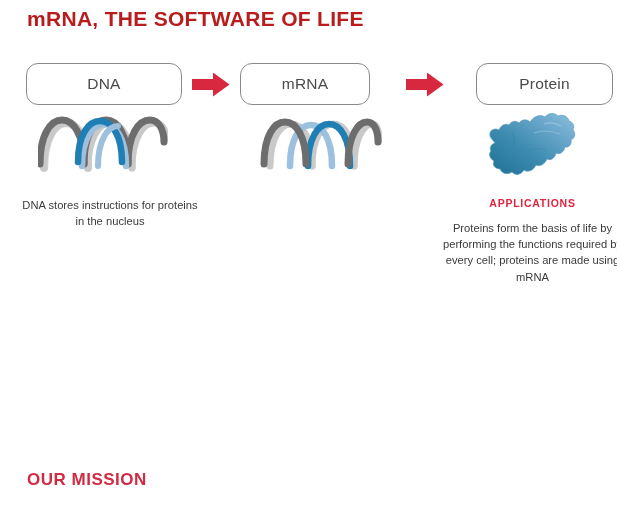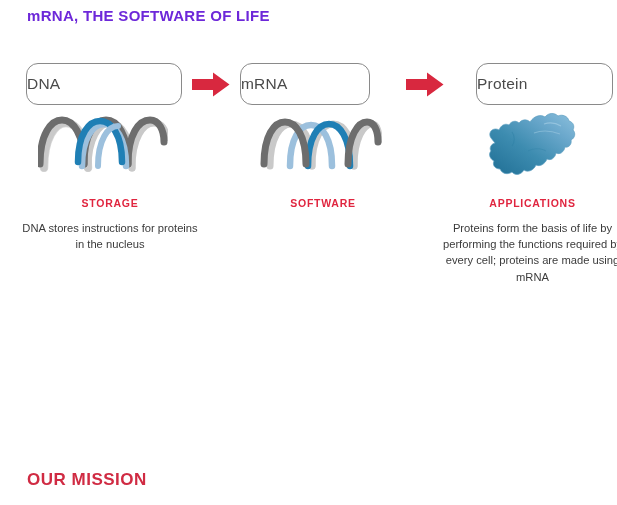--- a/index.html
+++ b/index.html
@@ -15,24 +15,24 @@
     overflow: hidden;
     font-family: "Liberation Sans", sans-serif;
     -webkit-font-smoothing: antialiased;
   }
 
   
   .page-title {
     position: absolute;
     left: 27px;
     top: 7px;
-    font-size: 15px;
+    font-size: 21px;
     font-weight: bold;
     letter-spacing: 0.3px;
-    color: #6d28d9;
+    color: #b91c1c;
     white-space: nowrap;
   }
   .mission-title {
     position: absolute;
     left: 27px;
     top: 470px;
     font-size: 17px;
     font-weight: bold;
     letter-spacing: 0.5px;
     color: #d02b43;
@@ -50,21 +50,21 @@
   .flow-box {
     position: absolute;
     top: 0;
     height: 42px;
     box-sizing: border-box;
     border: 1.4px solid #8a8a8a;
     border-radius: 12px;
     background: #ffffff;
     display: flex;
     align-items: center;
-    justify-content: flex-start;
+    justify-content: center;
   }
   .flow-box .flow-label {
     font-size: 15.5px;
     color: #4a4a4a;
     letter-spacing: 0.2px;
   }
   #box-dna     { left: 26px;  width: 156px; }
   #box-mrna    { left: 240px; width: 130px; }
   #box-protein { left: 476px; width: 137px; }
 
@@ -216,26 +216,24 @@
          C7,38 9,34 13,33 Z"></path>
 
     <path d="M62,14 C68,12 74,13 79,16" fill="none" stroke="#a6cfe6" stroke-width="1.1" opacity="0.65"></path>
     <path d="M52,23 C60,20 70,21 78,24" fill="none" stroke="#a6cfe6" stroke-width="1.1" opacity="0.5"></path>
     <path d="M30,22 C33,26 33,32 30,36" fill="none" stroke="#2c7ea3" stroke-width="1.1" opacity="0.45"></path>
     <path d="M46,41 C52,38 59,38 64,41" fill="none" stroke="#2c7ea3" stroke-width="1" opacity="0.35"></path>
   </svg>
 </div>
 
 <div class="col" id="col-storage">
-  <div class="col-heading">STORAGE</div>
   <div class="col-body">DNA stores instructions for proteins in the nucleus</div>
 </div>
 
 <div class="col" id="col-software">
-  <div class="col-heading">SOFTWARE</div>
 </div>
 
 <div class="col" id="col-applications">
   <div class="col-heading">APPLICATIONS</div>
   <div class="col-body">Proteins form the basis of life by performing the functions required by every cell; proteins are made using mRNA</div>
 </div>
 
 <div class="mission-title">OUR MISSION</div>
 
 </body></html>

